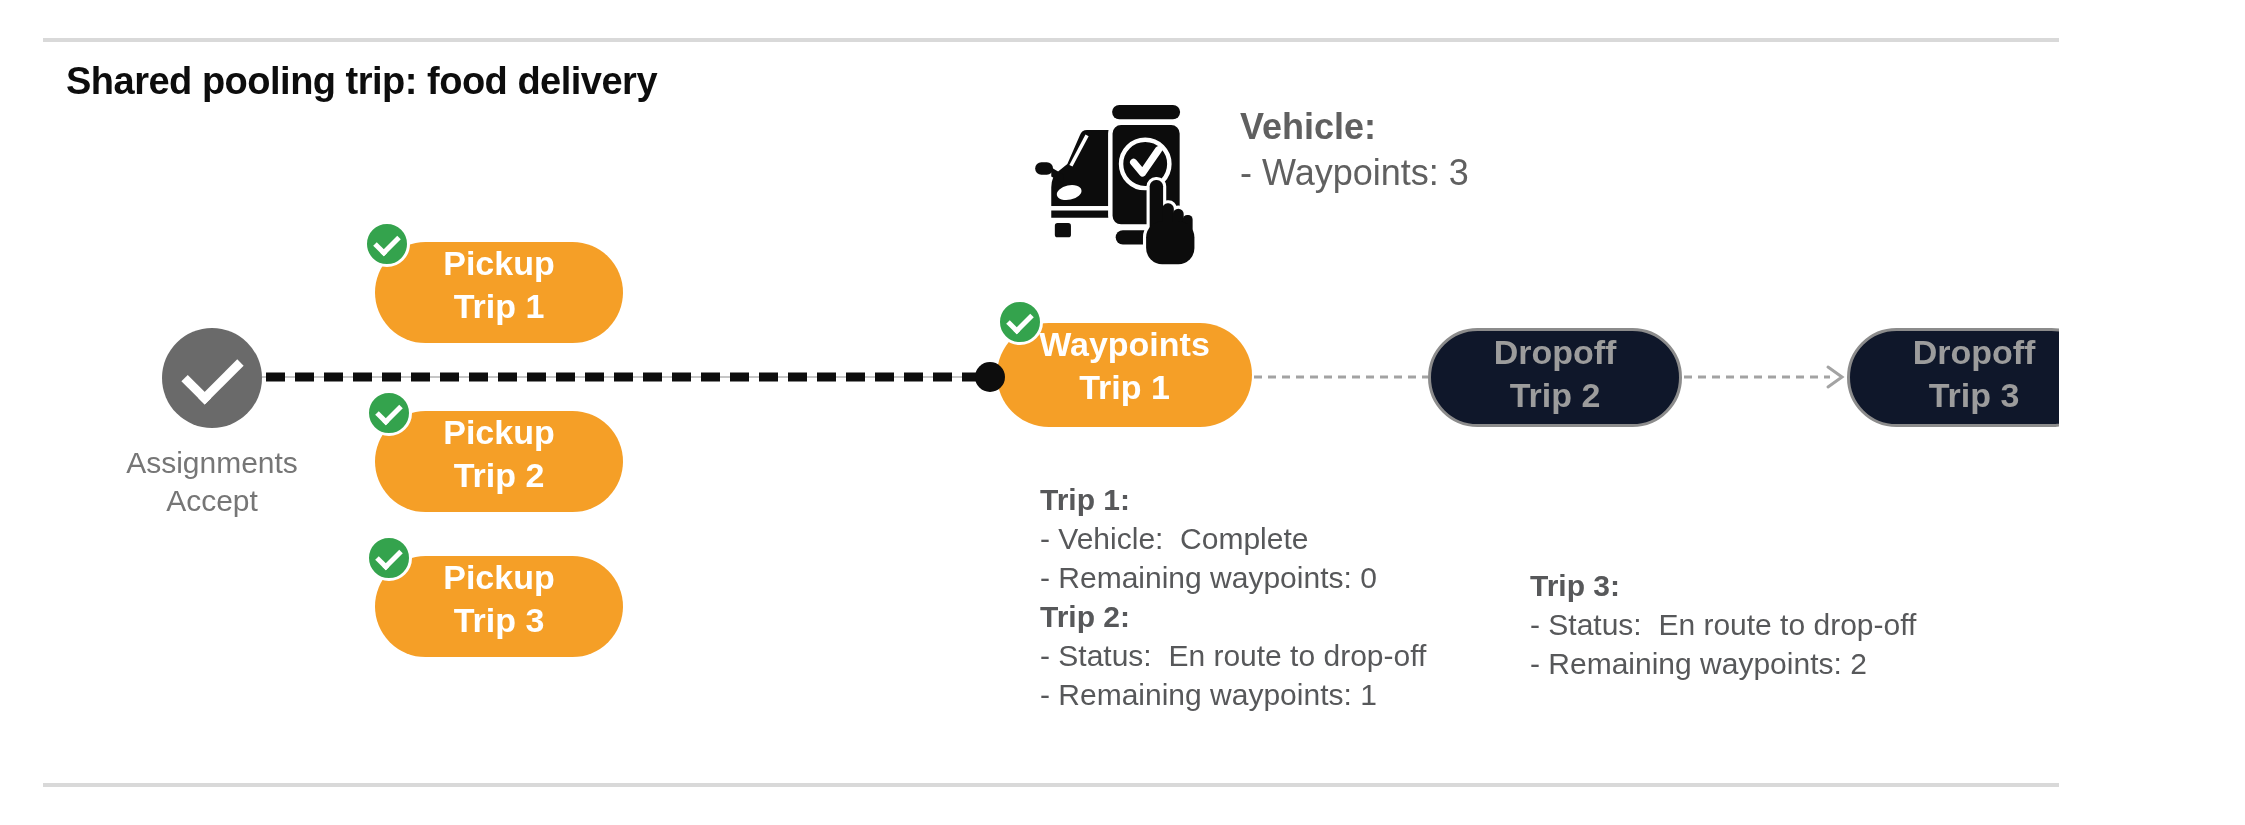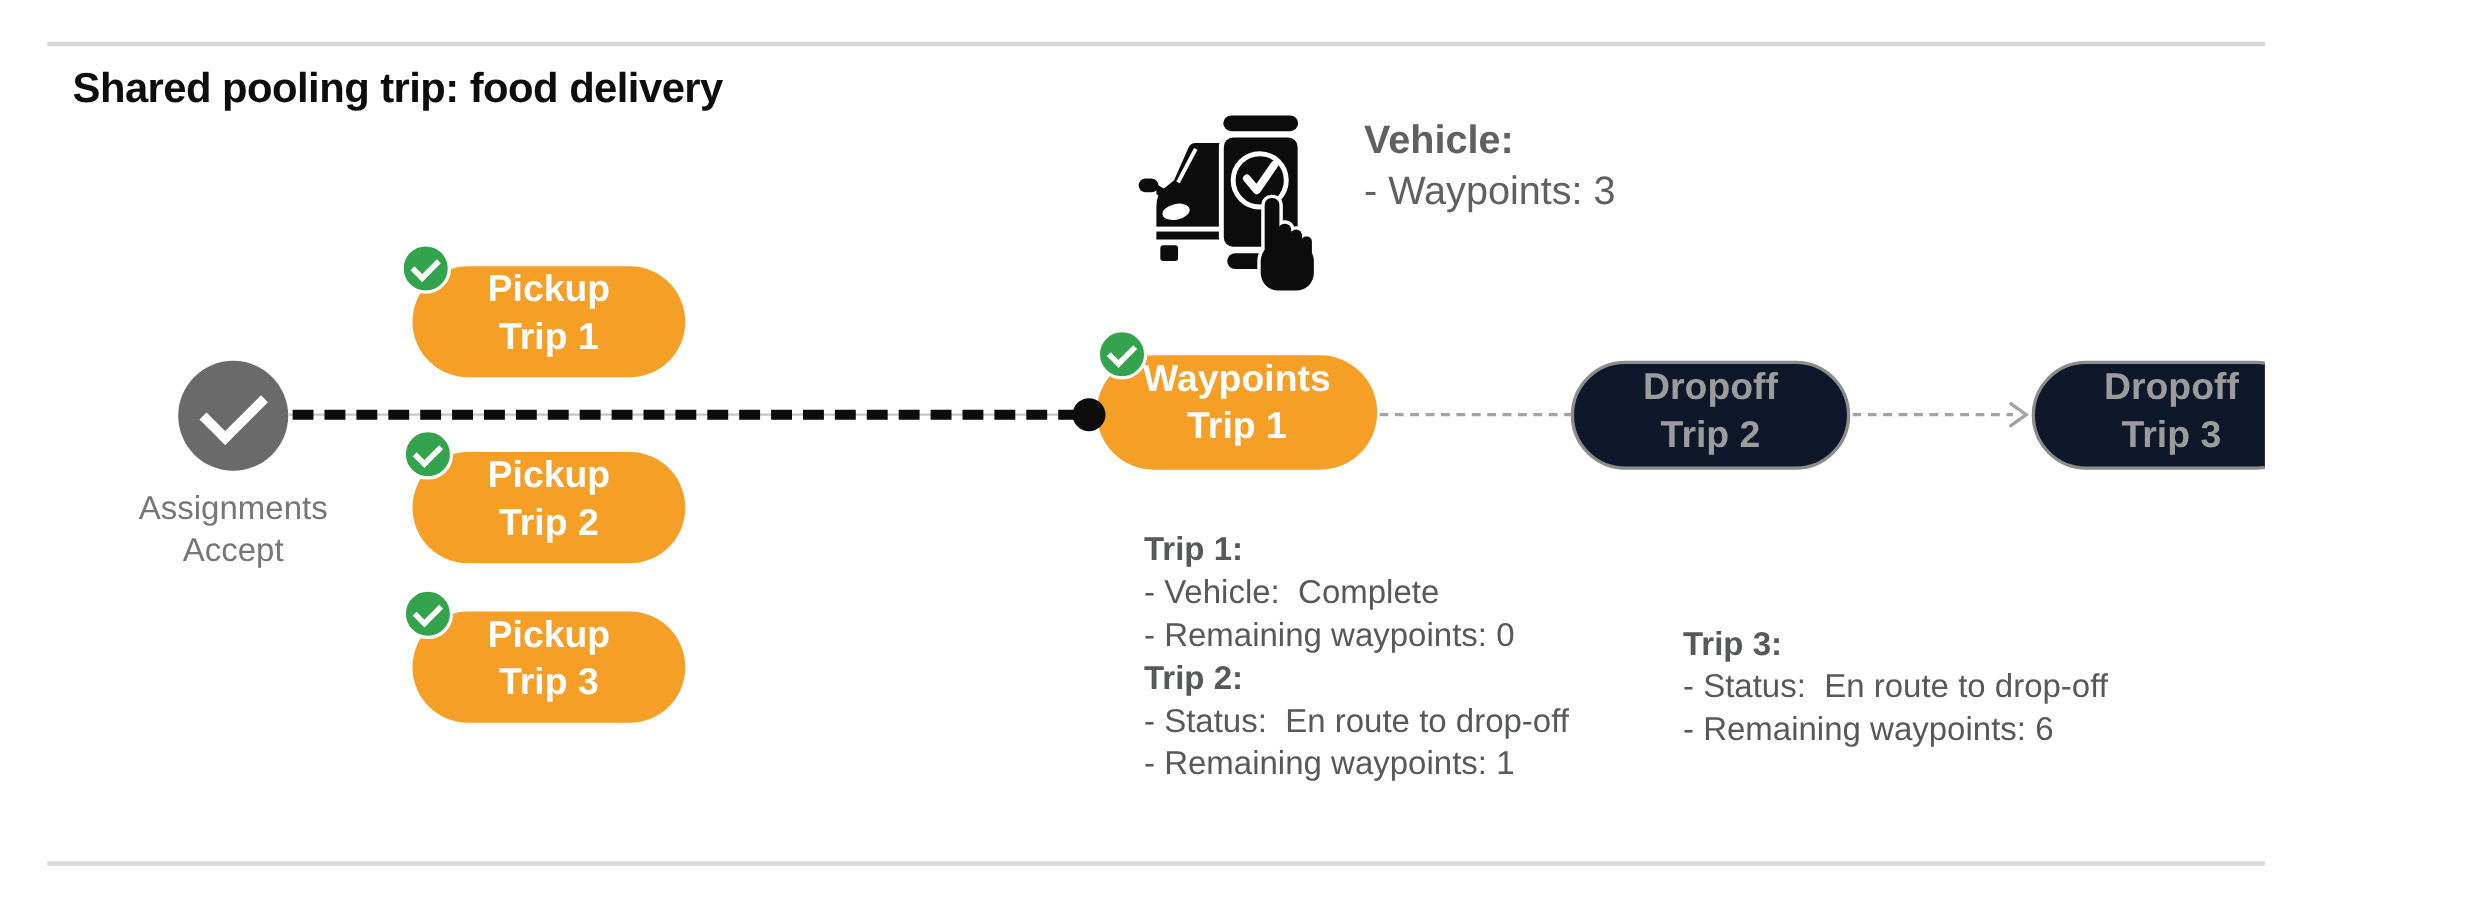--- a/index.html
+++ b/index.html
@@ -165,16 +165,16 @@
     <div class="pre">- Vehicle:  Complete</div>
     <div class="pre">- Remaining waypoints: 0</div>
     <div class="bold">Trip 2:</div>
     <div class="pre">- Status:  En route to drop-off</div>
     <div class="pre">- Remaining waypoints: 1</div>
   </div>
 
   <div class="details details-b">
     <div class="bold">Trip 3:</div>
     <div class="pre">- Status:  En route to drop-off</div>
-    <div class="pre">- Remaining waypoints: 6</div>
+    <div class="pre">- Remaining waypoints: 2</div>
   </div>
 
 </div>
 
 </body></html>

